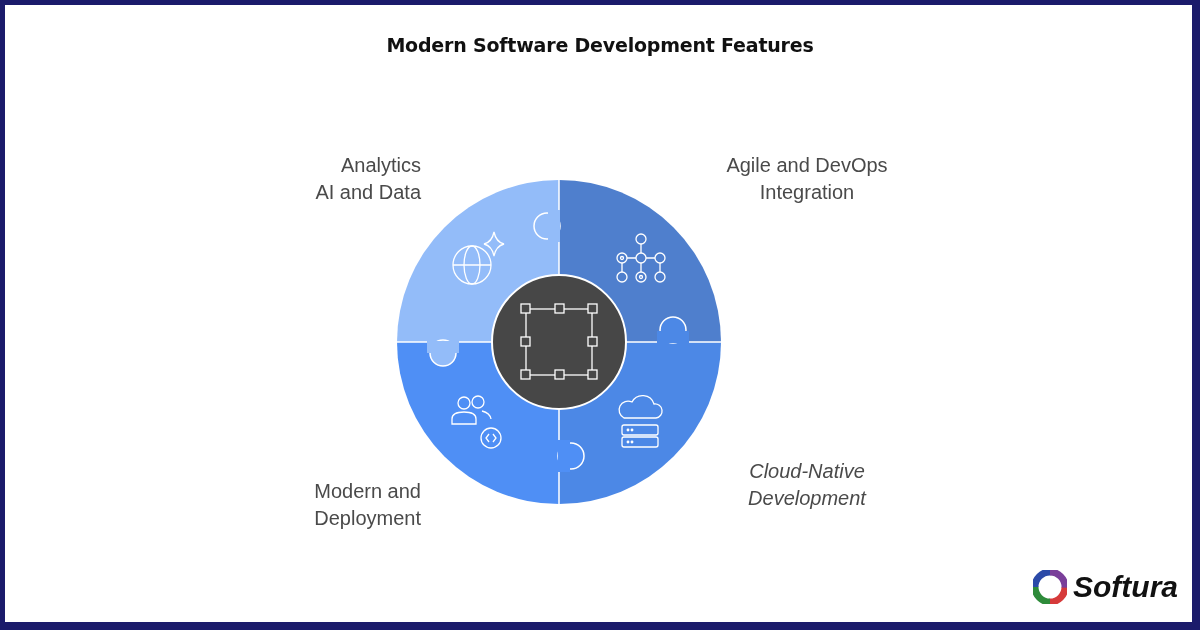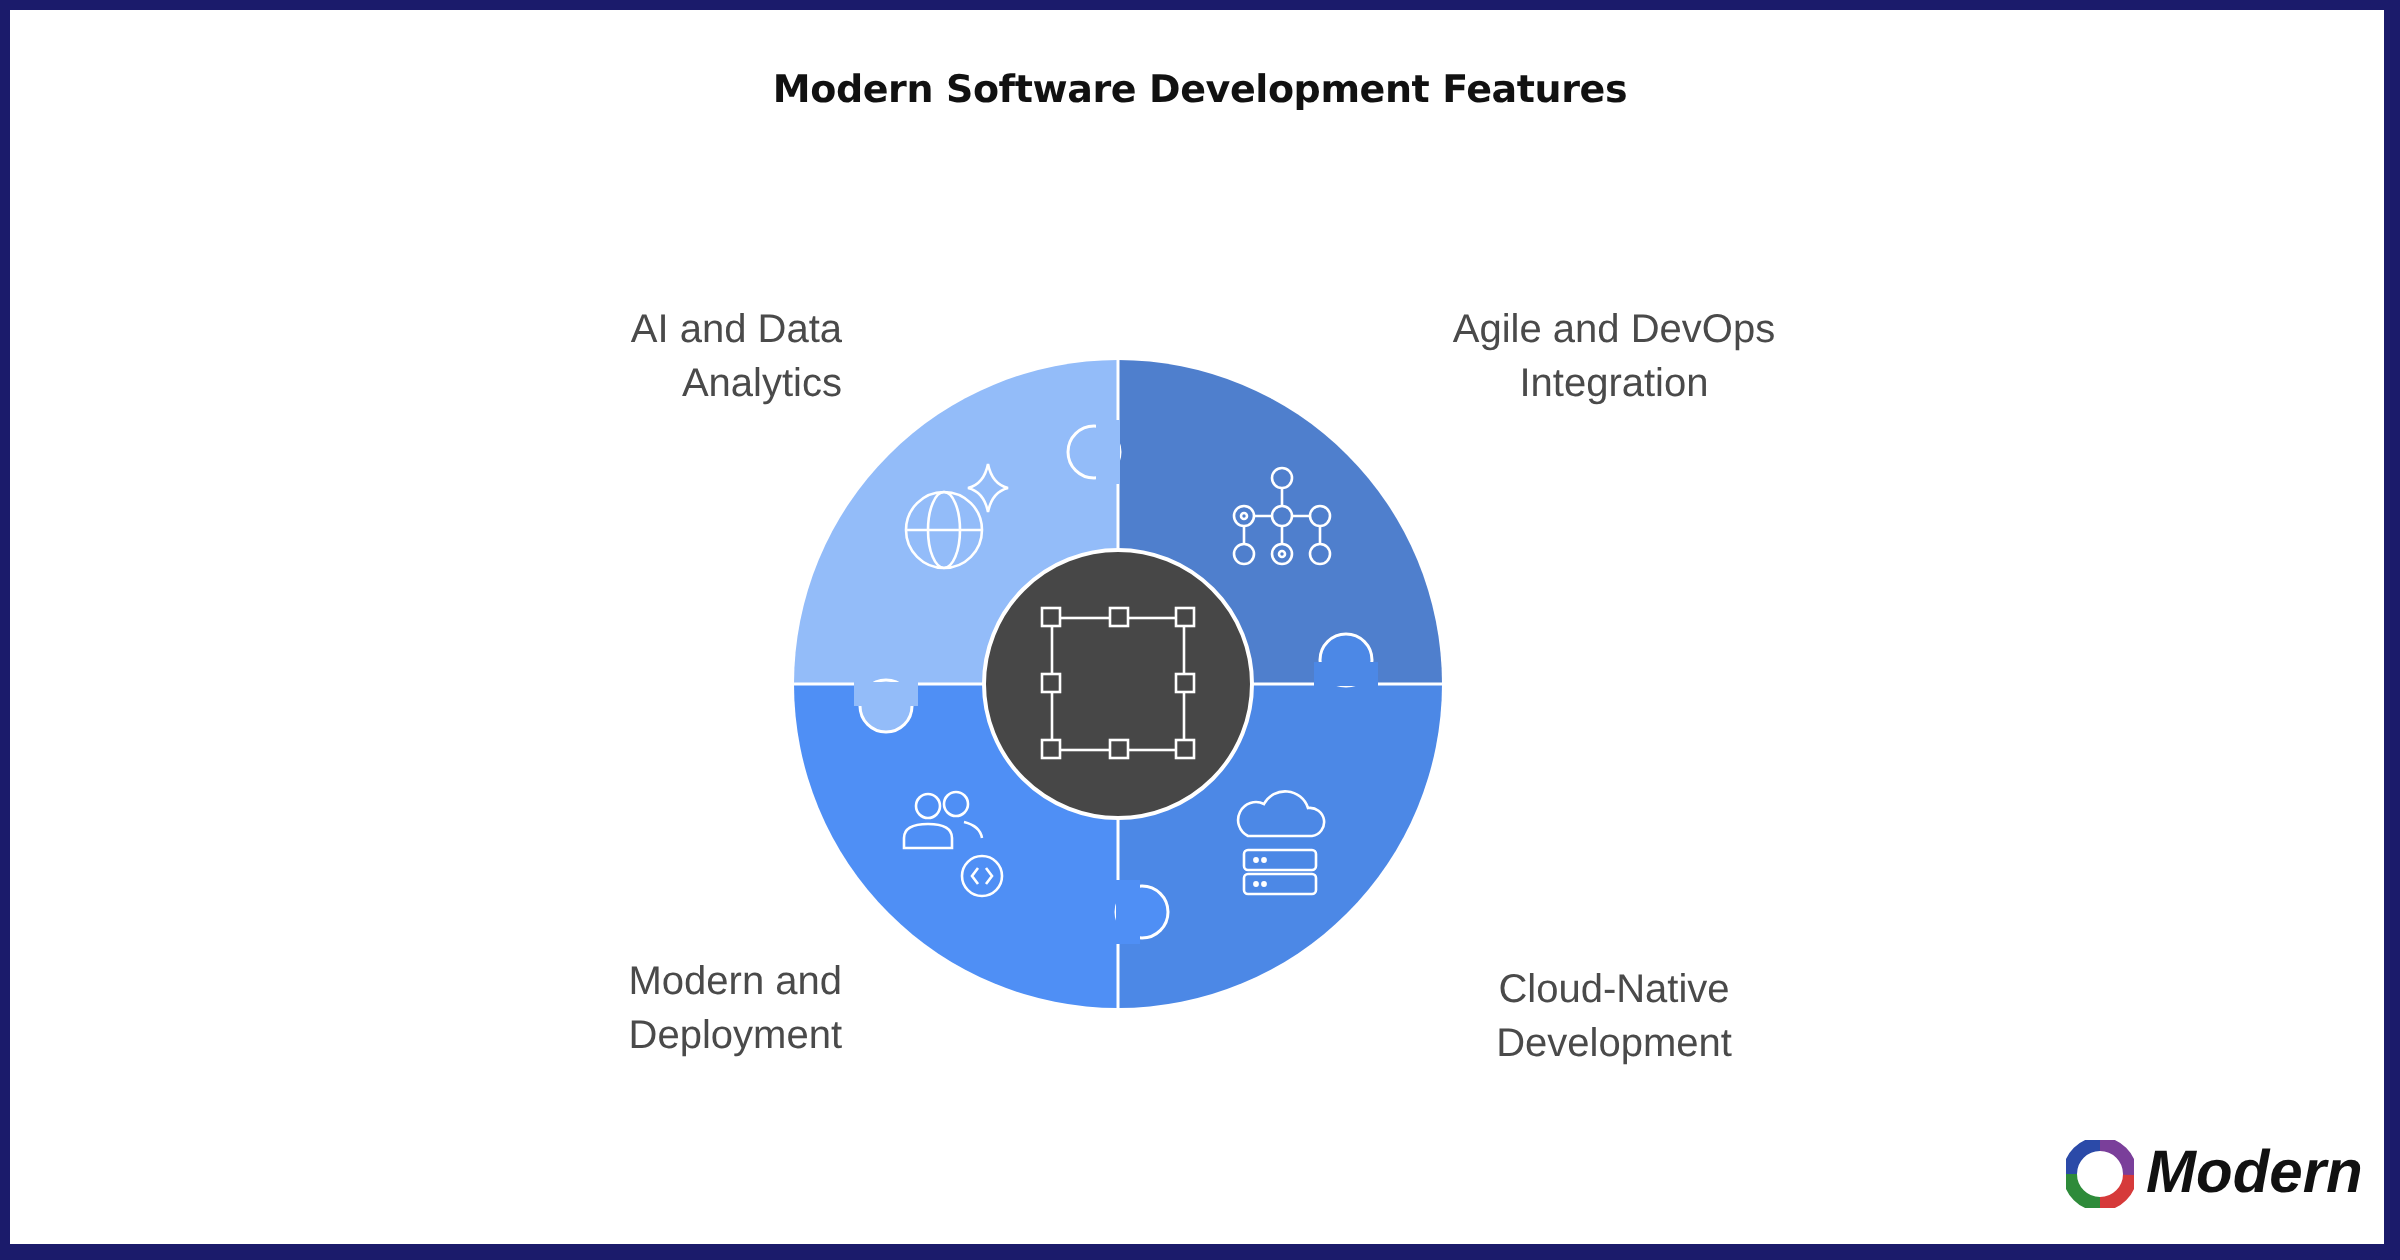--- a/index.html
+++ b/index.html
@@ -85,38 +85,38 @@
     <circle cx="464" cy="403" r="6"></circle>
     <path d="M452,424 V419 Q452,412 464,412 Q476,412 476,419 V424 Z"></path>
     <circle cx="478" cy="402" r="6"></circle>
     <path d="M482,411 Q490,413 491,419"></path>
     <circle cx="491" cy="438" r="10"></circle>
     <path d="M489,434 L486,438 L489,442 M493,434 L496,438 L493,442"></path>
   </g>
 </svg>
 
 <div class="label r" style="left:240px;top:152px;width:181px;">
+  <div>Analytics</div>
   <div>AI and Data</div>
-  <div>Analytics</div>
 </div>
 <div class="label l" style="left:697px;top:152px;width:220px;">
   <div>Agile and DevOps</div>
   <div>Integration</div>
 </div>
-<div class="label l" style="left:697px;top:482px;width:220px;">
+<div class="label l" style="left:697px;top:458px;width:220px;font-style:italic;">
   <div>Cloud-Native</div>
   <div>Development</div>
 </div>
 <div class="label r" style="left:240px;top:478px;width:181px;">
   <div>Modern and</div>
   <div>Deployment</div>
 </div>
 
 <div class="logo">
   <svg width="34" height="34" viewBox="0 0 34 34">
     <circle cx="17" cy="17" r="15" fill="none" stroke="#d63a3a" stroke-width="7" stroke-dasharray="24 100"></circle>
     <circle cx="17" cy="17" r="15" fill="none" stroke="#2e8b3a" stroke-width="7" stroke-dasharray="24 100" transform="rotate(90 17 17)"></circle>
     <circle cx="17" cy="17" r="15" fill="none" stroke="#2b4aa8" stroke-width="7" stroke-dasharray="24 100" transform="rotate(180 17 17)"></circle>
     <circle cx="17" cy="17" r="15" fill="none" stroke="#7a3f9a" stroke-width="7" stroke-dasharray="24 100" transform="rotate(270 17 17)"></circle>
     <circle cx="17" cy="17" r="7" fill="#fff"></circle>
   </svg>
-  <span class="logo-text">Modern</span>
+  <span class="logo-text">Softura</span>
 </div>
 
 </body></html>

